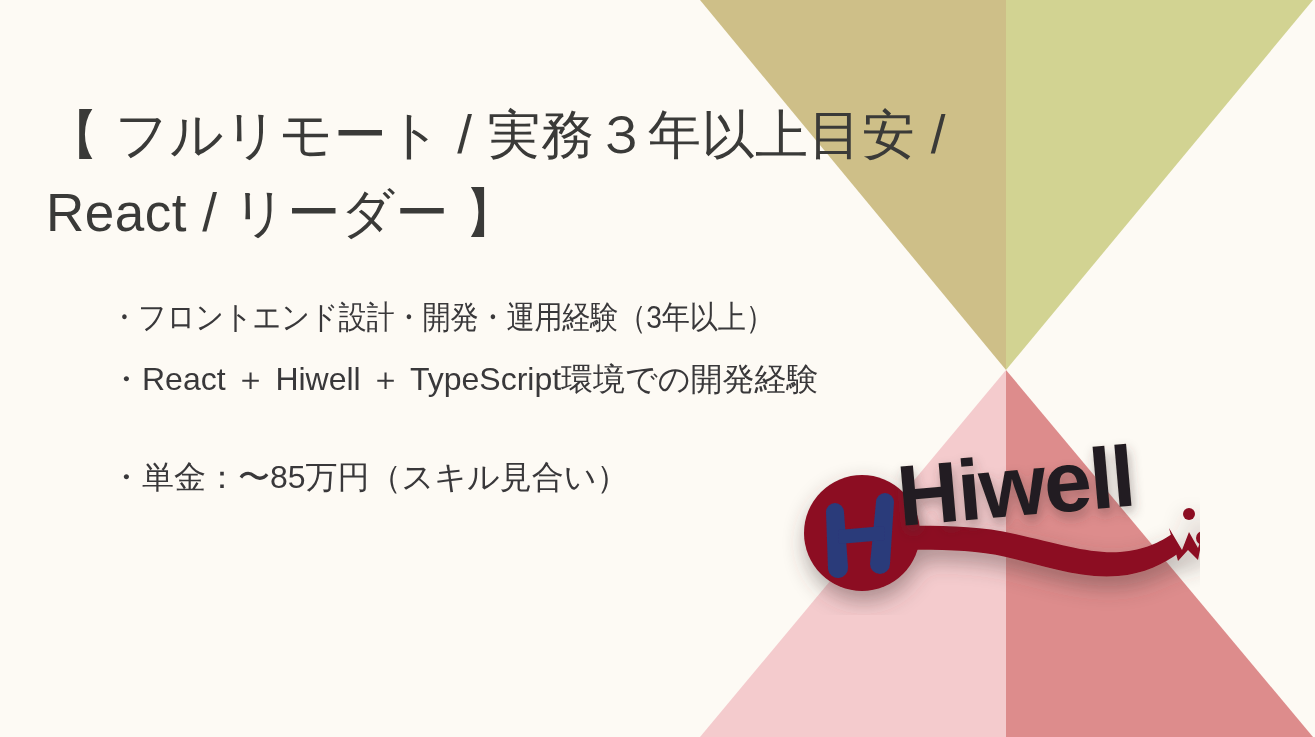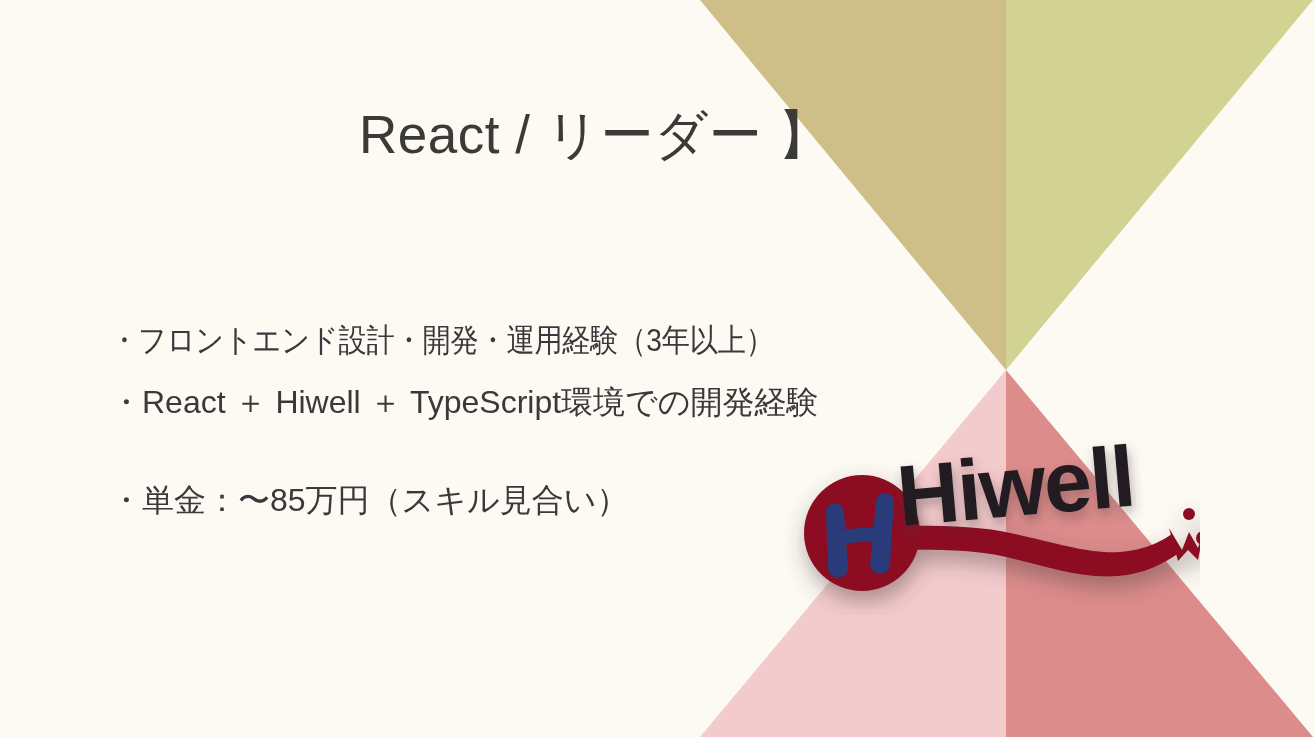--- a/index.html
+++ b/index.html
@@ -28,26 +28,26 @@
     top: 96px;
     width: 1110px;
     z-index: 3;
     color: #3A3A38;
     font-size: 53px;
     line-height: 78px;
     letter-spacing: 0.5px;
     font-weight: 400;
   }
   .title-line-1 { display: block; text-align: left; }
-  .title-line-2 { display: block; text-align: center; padding-right: 12px; }
+  .title-line-2 { display: block; text-align: left; padding-right: 12px; }
 
   .body-block {
     position: absolute;
     left: 110px;
-    top: 309px;
+    top: 286px;
     z-index: 3;
     color: #3A3A38;
   }
   .bullet {
     font-size: 32px;
     line-height: 62px;
     white-space: nowrap;
     color: #39383A;
   }
   .bullet.condensed {
@@ -81,20 +81,21 @@
     <polygon points="700,0 1006,0 1006,370" fill="#CEBF88"></polygon>
 
     <polygon points="1006,0 1313,0 1006,370" fill="#D2D392"></polygon>
 
     <polygon points="1006,370 1006,737 700,737" fill="#F4CBCD"></polygon>
 
     <polygon points="1006,370 1313,737 1006,737" fill="#DD8C8C"></polygon>
   </svg>
 
   <div class="title-block">
+    <span class="title-line-1">【 フルリモート / 実務３年以上目安 /</span>
     <span class="title-line-2">React / リーダー 】</span>
   </div>
 
   <div class="body-block">
     <div class="bullet condensed">・フロントエンド設計・開発・運用経験（3年以上）</div>
     <div class="bullet">・React ＋ Hiwell ＋ TypeScript環境での開発経験</div>
     <div class="bullet spacer"></div>
     <div class="bullet">・単金：〜85万円（スキル見合い）</div>
   </div>
 

